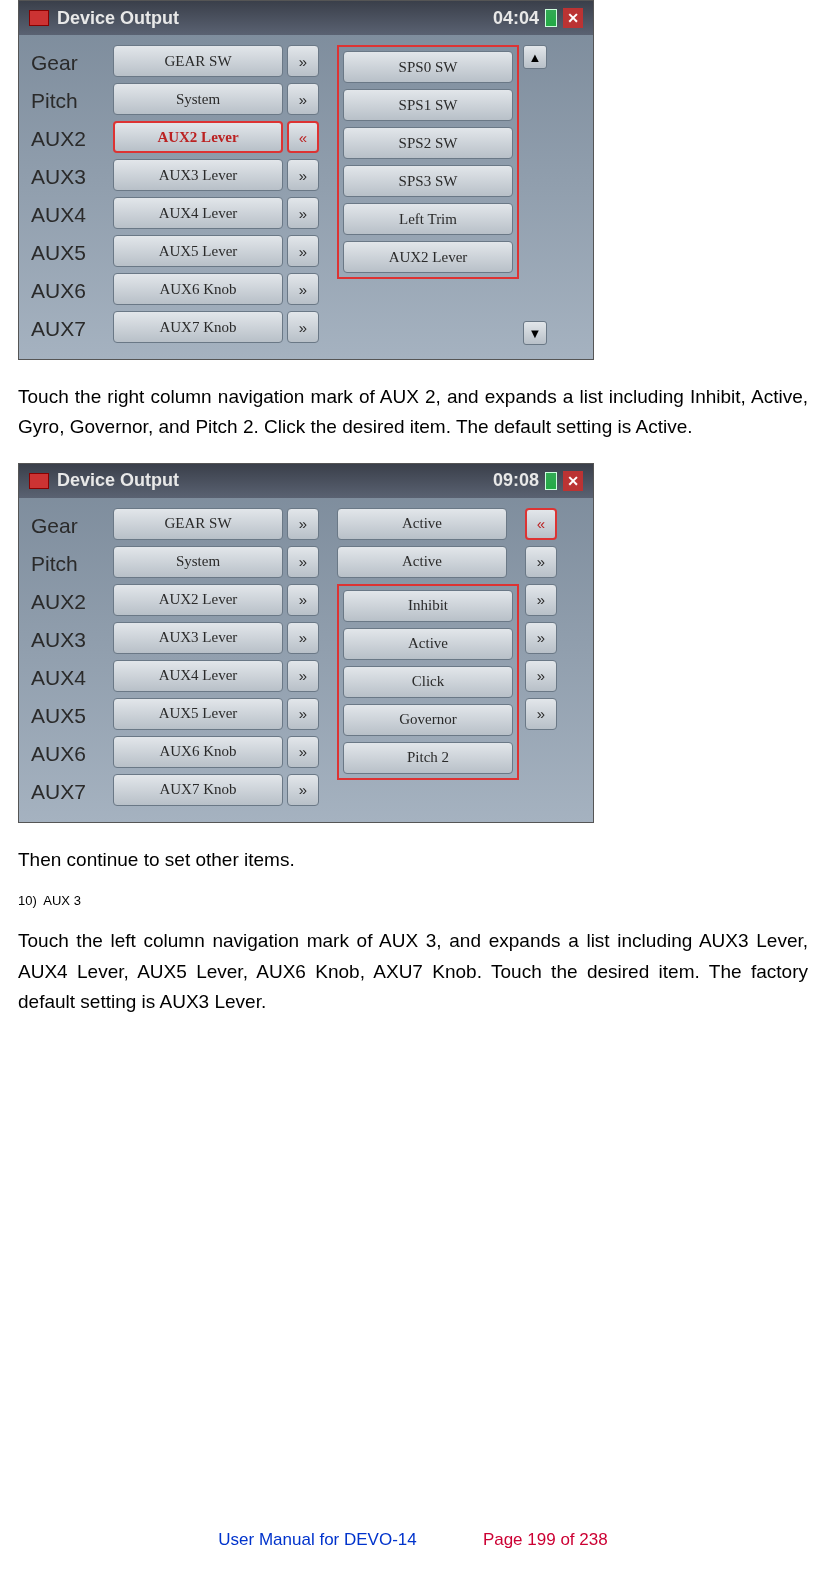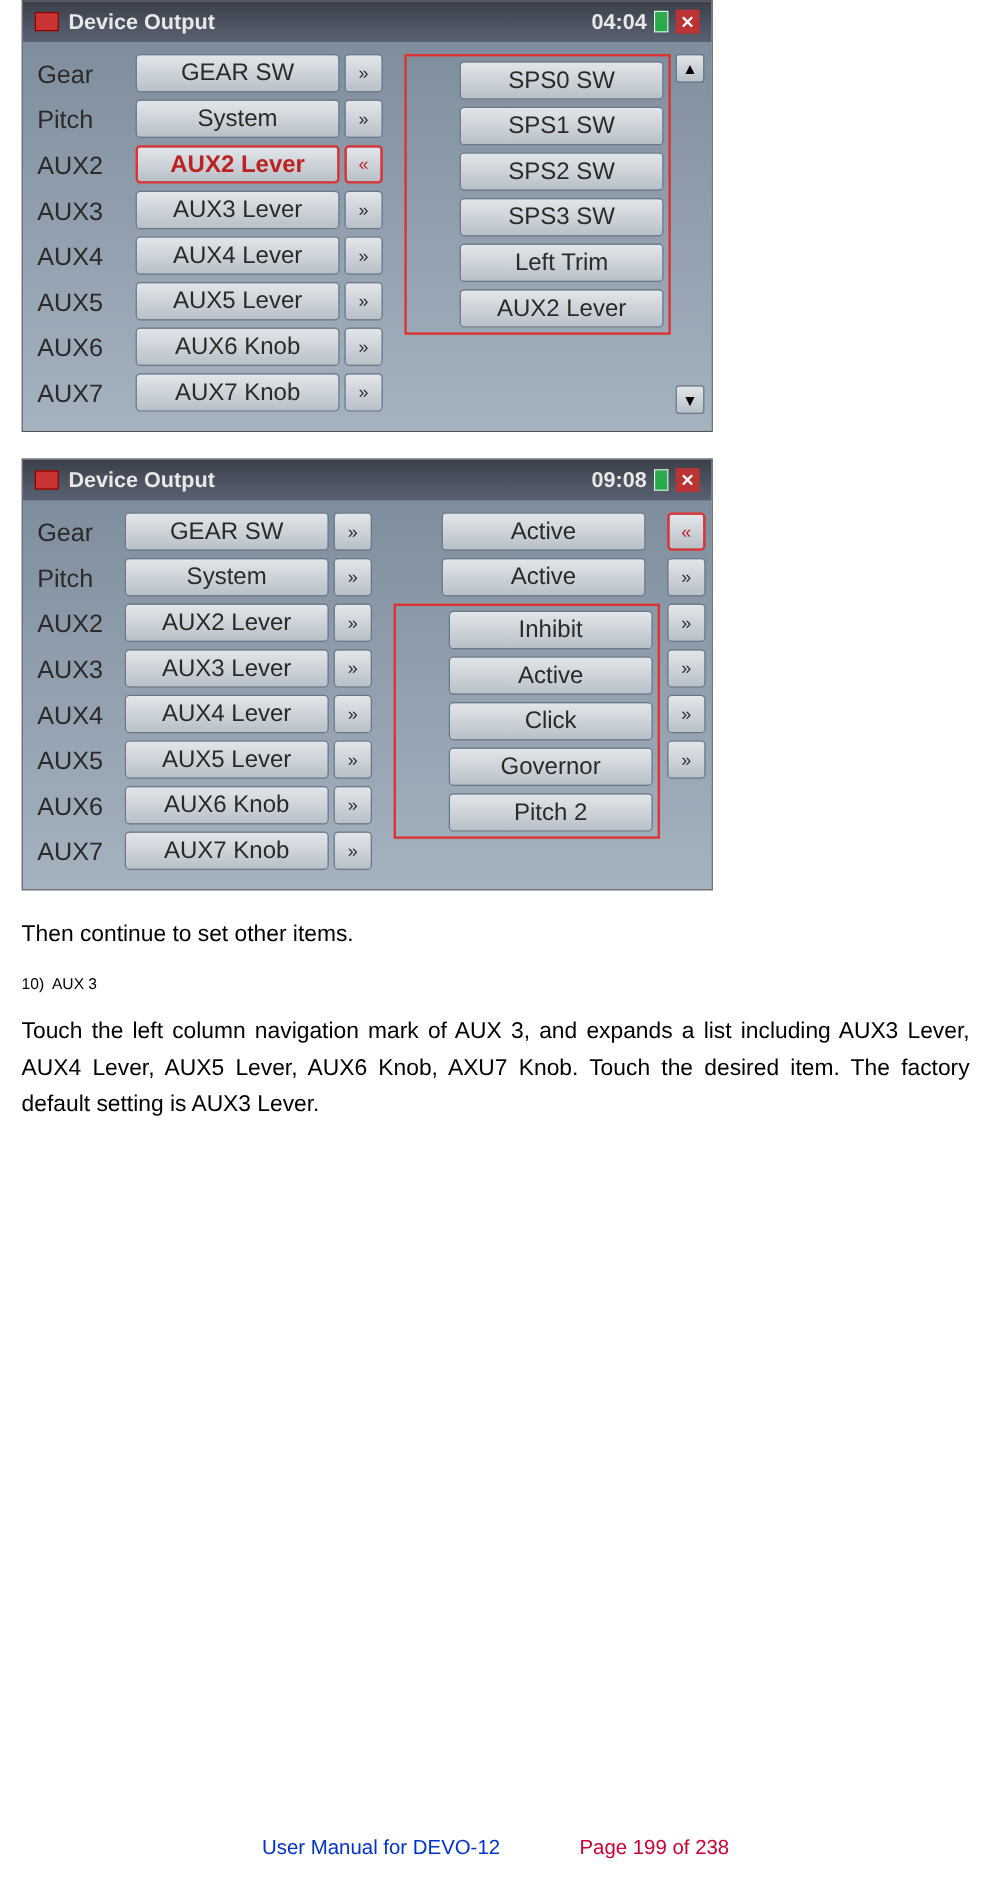--- a/index.html
+++ b/index.html
@@ -83,22 +83,23 @@
   }
   .btn {
     height: 32px;
     width: 170px;
     background: linear-gradient(#e2e6ea, #b8c0c8);
     border: 1px solid #6a7886;
     border-radius: 4px;
     display: flex;
     align-items: center;
     justify-content: center;
-    font-size: 20px;
+    font-size: 15px;
     color: #2a2a2a;
+    font-family: Liberation Serif, serif;
   }
   .btn-sel {
     border: 2px solid #d33;
     color: #b22;
     font-weight: bold;
   }
   .chev {
     width: 32px;
     height: 32px;
     background: linear-gradient(#e2e6ea, #b8c0c8);
@@ -122,21 +123,21 @@
     padding: 4px;
     display: flex;
     flex-direction: column;
     gap: 6px;
   }
   .col-right-plain {
     display: flex;
     flex-direction: column;
     gap: 6px;
   }
-  .btn-r { width: 170px; margin-left: 40px; }
+  .btn-r { width: 170px; }
   .scroller {
     position: absolute;
     right: -28px;
     top: 0;
     width: 24px;
     display: flex;
     flex-direction: column;
     justify-content: space-between;
     height: 100%;
   }
@@ -261,20 +262,21 @@
               <span>▲</span>
             </div>
           <div class="scroll-btn">
               <span>▼</span>
             </div>
         </div>
       </div>
     </div>
   </div>
 
+  <p class="para">Touch the right column navigation mark of AUX 2, and expands a list including Inhibit, Active, Gyro, Governor, and Pitch 2. Click the desired item. The default setting is Active.</p>
 
   <div class="screenshot">
     <div class="titlebar">
       <div class="left">
         <div class="flag"></div>
         <span>Device Output</span>
       </div>
       <div class="right">
         <span>09:08</span>
         <div class="batt"></div>
@@ -354,16 +356,16 @@
     </div>
   </div>
 
   <p class="para2">Then continue to set other items.</p>
   <p class="heading10">10)&nbsp; AUX 3</p>
   <p class="para">Touch the left column navigation mark of AUX 3, and expands a list including AUX3 Lever, AUX4 Lever, AUX5 Lever, AUX6 Knob, AXU7 Knob. Touch the desired item. The factory default setting is AUX3 Lever.</p>
 
 </div>
 
 <div class="footer">
-  <span class="blue">User Manual for DEVO-12</span>
+  <span class="blue">User Manual for DEVO-14</span>
   &nbsp;&nbsp;&nbsp;&nbsp;&nbsp;&nbsp;&nbsp;&nbsp;&nbsp;&nbsp;&nbsp;&nbsp;
   <span class="red">Page 199 of 238</span>
 </div>
 
 </body></html>

